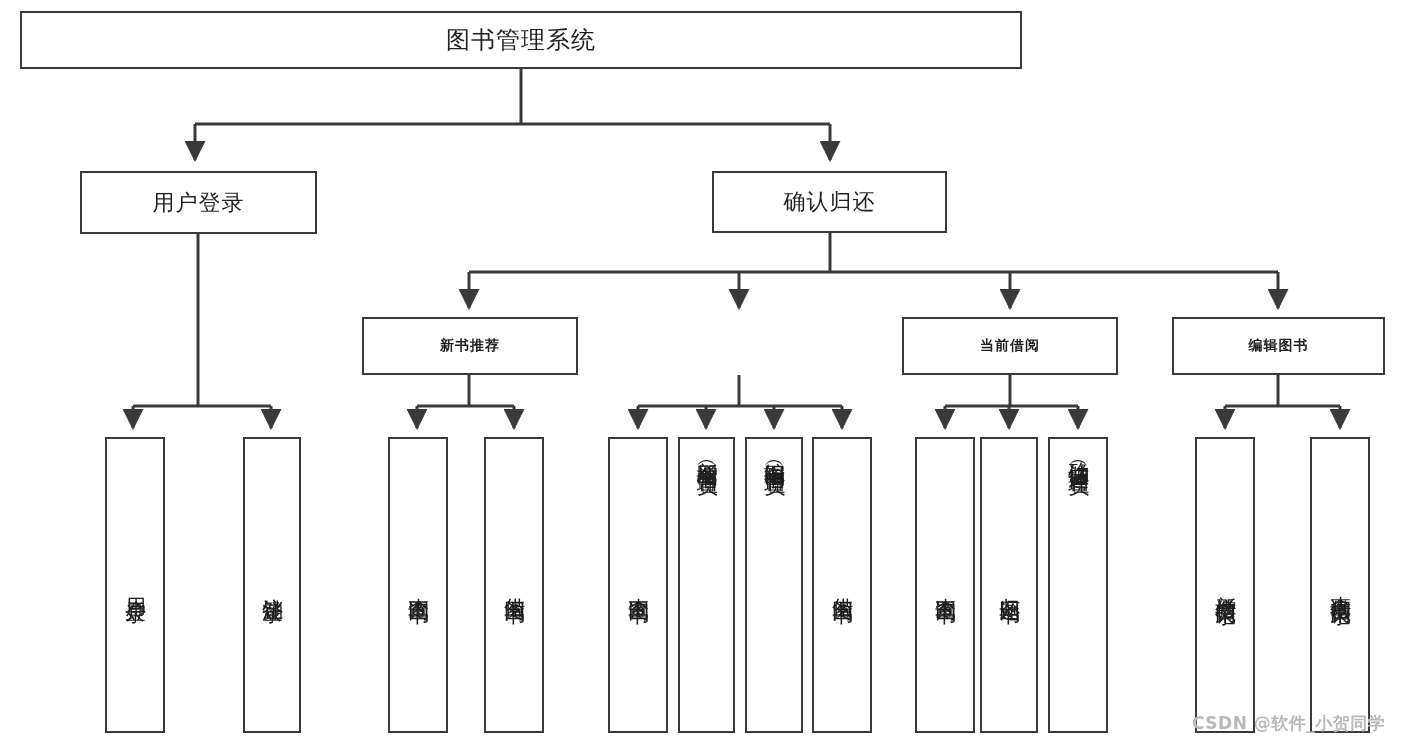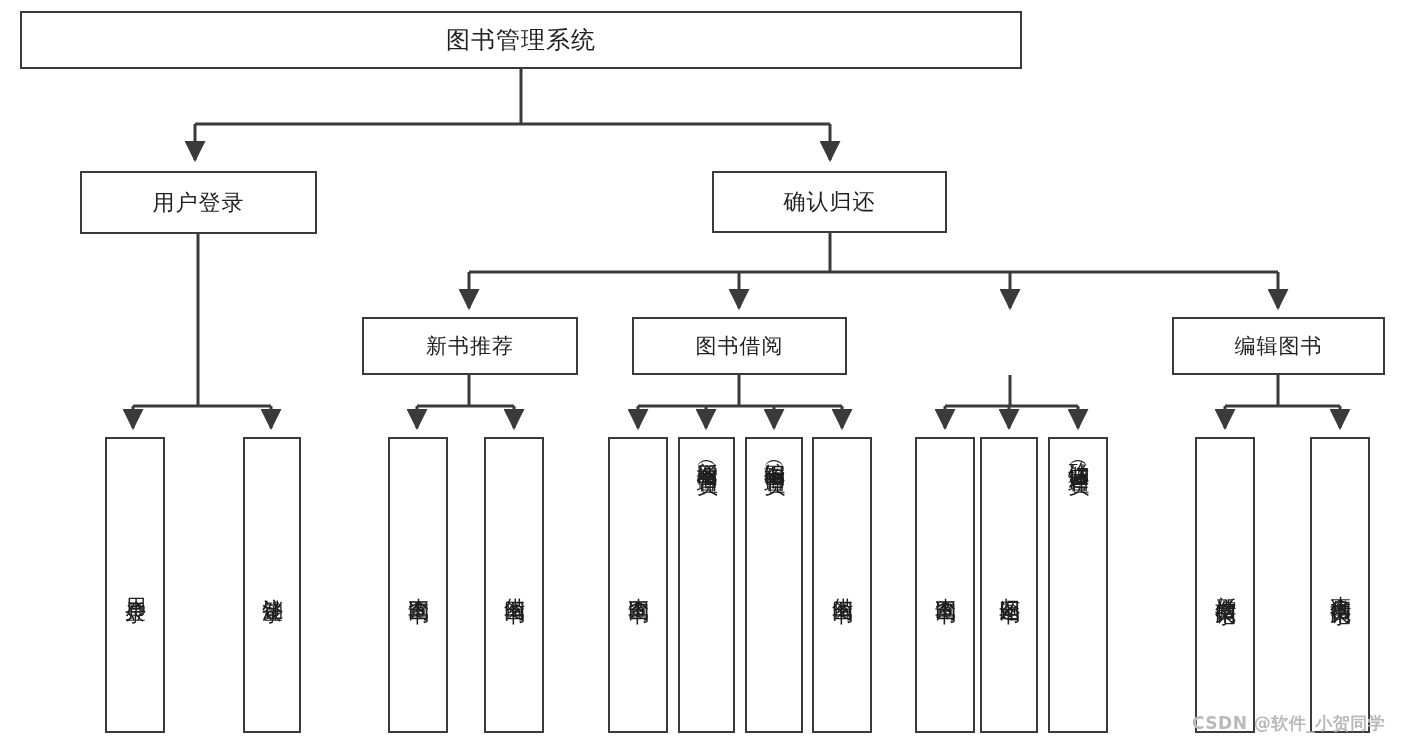--- a/index.html
+++ b/index.html
@@ -38,22 +38,23 @@
   }
   .node.root {
     font-size: 24px;
     letter-spacing: 1px;
   }
   .node.level2 {
     font-size: 22px;
     letter-spacing: 1px;
   }
   .node.level3 {
-    font-size: 21px;
+    font-size: 14px;
     letter-spacing: 1px;
+    font-weight: bold;
   }
   .node .vtext {
     writing-mode: vertical-rl;
     text-orientation: upright;
     display: block;
     line-height: 1.12;
     letter-spacing: 2px;
     font-size: 21px;
     text-align: center;
     white-space: nowrap;
@@ -140,22 +141,22 @@
   <div class="node level2" style="left:80px; top:171px; width:237px; height:63px;">
     <span>用户登录</span>
   </div>
   <div class="node level2" style="left:712px; top:171px; width:235px; height:62px;">
     <span>确认归还</span>
   </div>
 
   <div class="node level3" style="left:362px; top:317px; width:216px; height:58px;">
     <span>新书推荐</span>
   </div>
-  <div class="node level3" style="left:632px; top:317px; width:215px; height:58px;">
-    <span>图书借阅</span>
+  <div class="node level3" style="left:902px; top:317px; width:216px; height:58px;">
+    <span>当前借阅</span>
   </div>
   <div class="node level3" style="left:1172px; top:317px; width:213px; height:58px;">
     <span>编辑图书</span>
   </div>
 
   <div class="node leaf centered" style="left:105px; top:437px; width:60px; height:296px;">
     <span class="vtext">用户登录</span>
   </div>
   <div class="node leaf centered" style="left:243px; top:437px; width:58px; height:296px;">
     <span class="vtext">注销登录</span>

